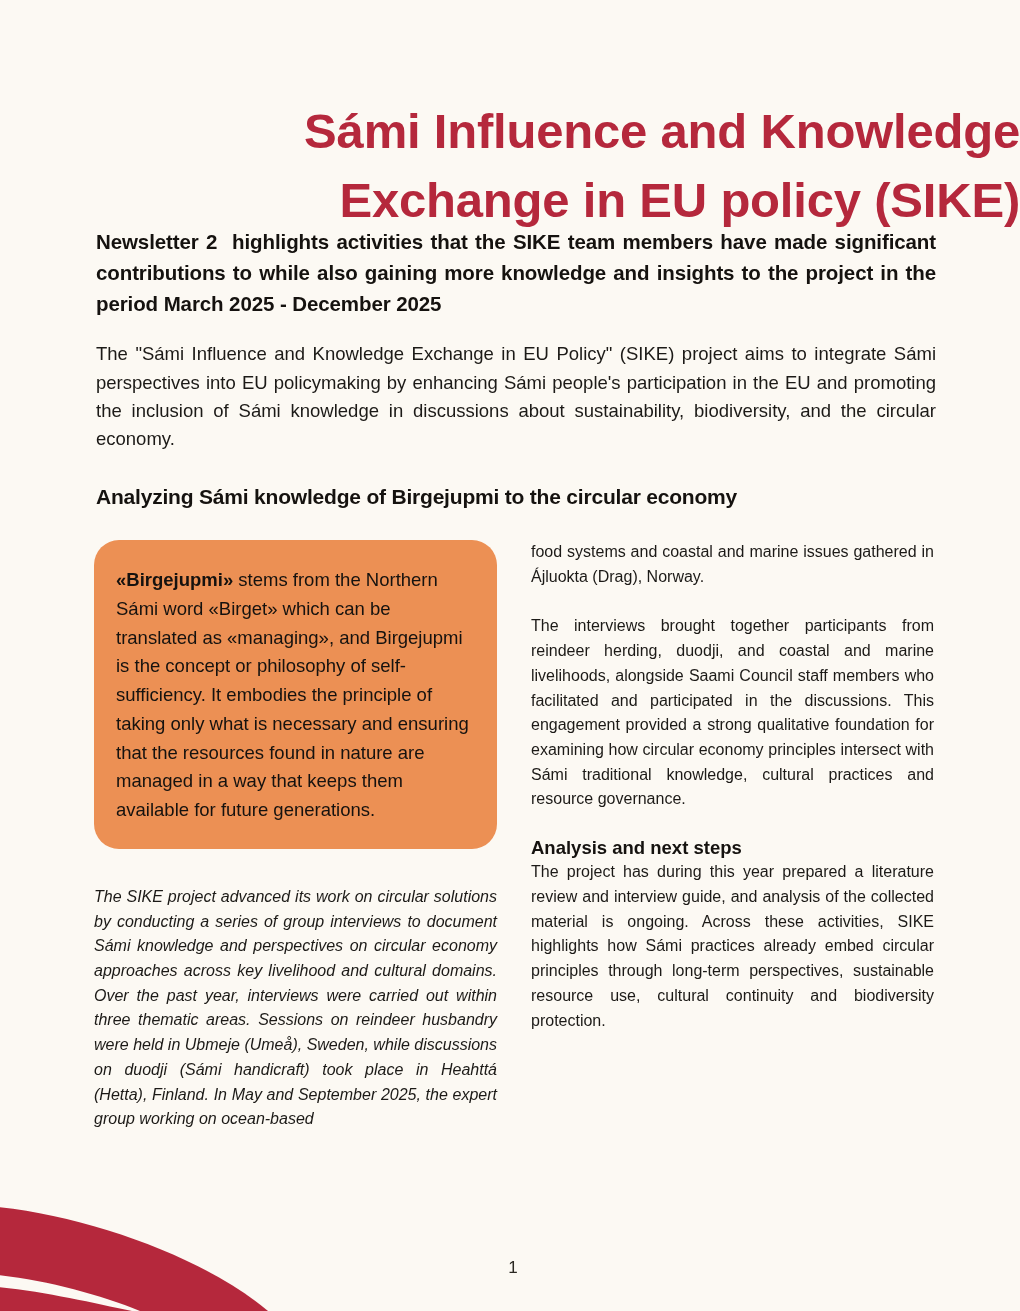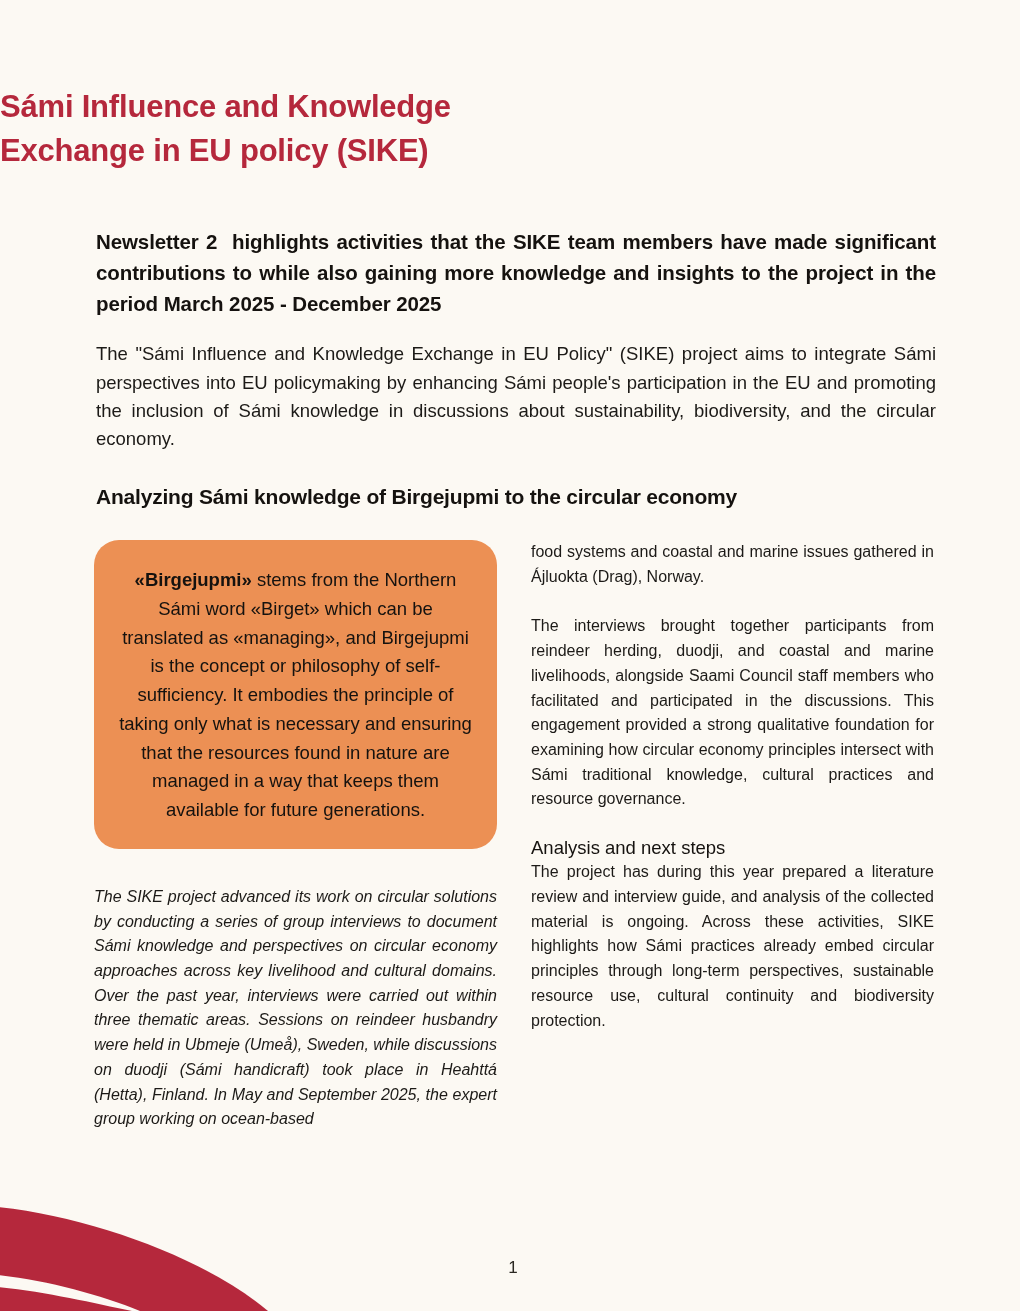--- a/index.html
+++ b/index.html
@@ -32,23 +32,23 @@
     pointer-events: none;
   }
   .swoosh-wrap svg { display: block; }
 
   
   .title {
     position: absolute;
     left: 0;
     top: 64px;
     width: 1020px;
-    text-align: left;
+    text-align: right;
     color: #b5283c;
-    font-size: 31px;
+    font-size: 49px;
     font-weight: bold;
     line-height: 1.42;
     letter-spacing: -0.2px;
   }
   .title-line { display: block; }
 
   
   .content {
     position: absolute;
     left: 96px;
@@ -92,41 +92,40 @@
   .col {
     width: 403px;
     flex: 0 0 403px;
   }
 
   
   .callout {
     background: #ec9054;
     border-radius: 25px;
     padding: 26px 22px 24px 22px;
-    text-align: center;
     font-size: 18.5px;
     line-height: 1.555;
     color: #15120f;
     box-sizing: border-box;
   }
   .callout b { font-weight: bold; }
 
   .body-para {
     font-size: 16px;
     line-height: 1.545;
     color: #1c1a17;
     text-align: justify;
     margin: 0;
   }
   .col-left .body-para { margin-top: 36px; font-style: italic; }
   .col-right .body-para + .body-para { margin-top: 25px; }
 
   .sub-heading {
     font-size: 18.5px;
-    font-weight: normal;
+    font-weight: bold;
     color: #15120f;
     margin: 25px 0 0 0;
   }
   .sub-heading + .body-para { margin-top: 1px; }
 
   
   .page-number {
     position: absolute;
     left: 0;
     top: 1258px;

